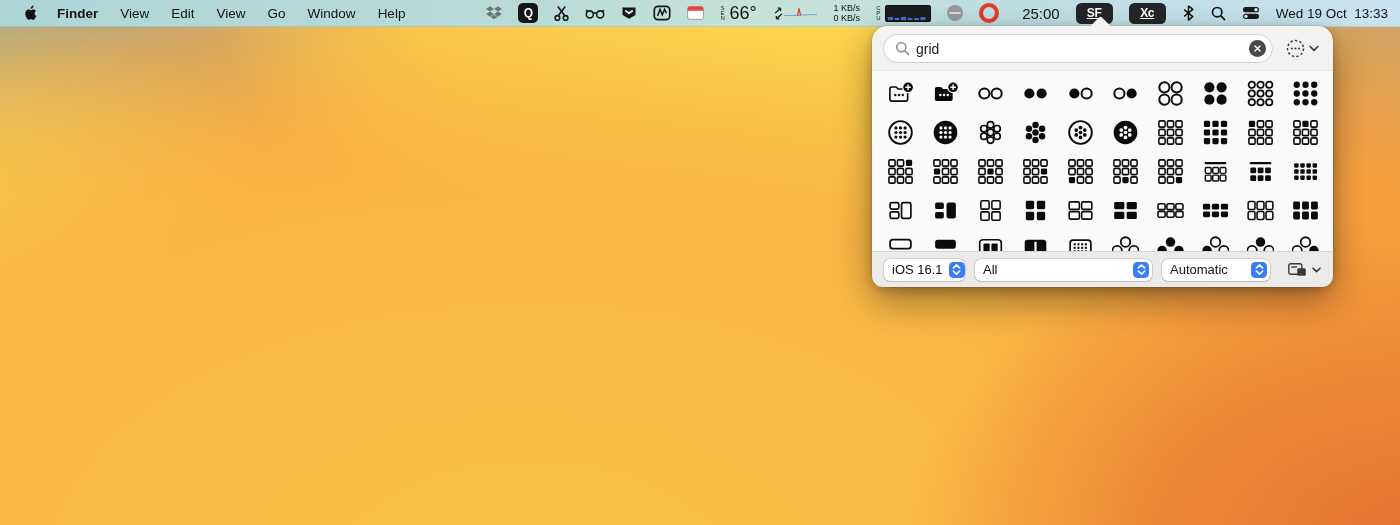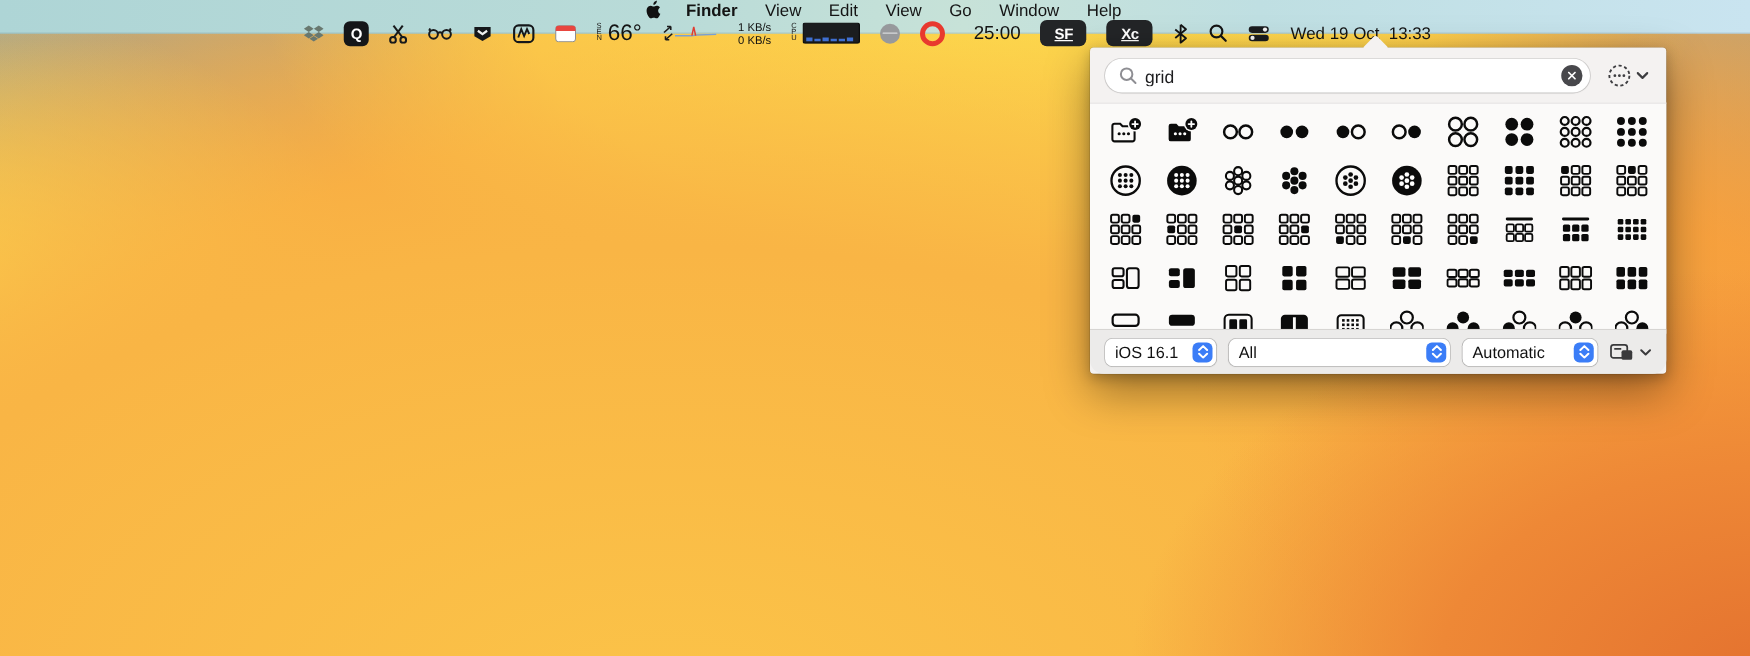--- a/index.html
+++ b/index.html
@@ -9,58 +9,58 @@
       radial-gradient(750px 480px at 101% 103%, #e4722f 0%, #ee8836 35%, rgba(238,140,56,0) 68%),
       radial-gradient(700px 520px at 103% 55%, rgba(246,158,60,.95) 0%, rgba(246,158,60,0) 70%),
       radial-gradient(1500px 820px at 38% 108%, #fbc348 0%, #f9b545 45%, rgba(249,181,69,0) 75%),
       radial-gradient(820px 430px at 56% -2%, #fde24e 0%, #fccf4b 45%, rgba(252,207,75,0) 70%),
       radial-gradient(520px 330px at -3% 40%, #fdd84f 0%, rgba(253,216,79,0) 62%),
       radial-gradient(2400px 1400px at 55% 120%, #f7a441 0%, #f7a441 40%, rgba(247,164,65,0) 72%),
       linear-gradient(180deg,#8fd0ea 0%, #4da6e2 6%, #419bda 55%, #57b0e6 100%);}
   
   .menubar{position:absolute;top:0;left:0;right:0;height:26px;display:flex;justify-content:space-between;align-items:center;
     background:linear-gradient(90deg,#aed5d6 0%,#b9dbd8 38%,#c7e2d8 55%,#bfdfe2 72%,#c9e4f0 100%);
-    border-bottom:1px solid rgba(50,80,90,.14);font-size:13.5px;color:#141414;flex-direction:column;}
+    border-bottom:1px solid rgba(50,80,90,.14);font-size:13.5px;color:#141414;}
   .mb-left{display:flex;align-items:center;padding-left:18px;}
   .mb-apple{display:flex;align-items:center;padding:0 6px;}
   .mb-app{font-weight:700;padding:0 11px 0 14px;}
   .menu-item{padding:0 11px;cursor:default;}
   .mb-right{display:flex;align-items:center;column-gap:16px;padding-right:12px;}
   .mb-right>*{display:flex;align-items:center;}
   .badge{width:37px;height:21px;background:#232527;border-radius:5.5px;color:#fff;font-weight:700;
     font-size:12px;display:flex;align-items:center;justify-content:center;letter-spacing:-.3px;text-decoration:underline;}
   .qbadge{width:20px;height:20px;background:#141619;border-radius:5px;color:#fff;font-weight:700;
     font-size:12px;display:flex;align-items:center;justify-content:center;}
   .vtext{display:inline-block;width:6px;font-size:6px;line-height:5px;word-break:break-all;color:#1a1a1a;margin-right:3px;}
   .wxtemp{font-size:18px;}
   .kbs{display:block !important;font-size:9px;line-height:10px;text-align:right;color:#111;}
   .timerring{width:12px;height:12px;border:4px solid #e8392e;border-radius:50%;margin-right:5px;background:#fff0;}
   .timertxt{font-size:15px;margin-left:18px;}
   .grayball{width:16px;height:16px;border-radius:50%;background:#97999c;position:relative;}
   .grayball::after{content:"";position:absolute;left:2px;right:2px;top:7px;height:1.8px;background:#d7d9da;border-radius:1px;}
   .mb-clock{white-space:pre;font-size:13.5px;}
   
-  .popover{position:absolute;left:872px;top:38px;width:461px;height:261px;border-radius:3px;background:#f4f2f1;
+  .popover{position:absolute;left:872px;top:26px;width:461px;height:261px;border-radius:15px;background:#f4f2f1;
     box-shadow:0 14px 36px rgba(0,0,0,.38),0 3px 10px rgba(0,0,0,.22),0 0 0 .5px rgba(0,0,0,.14);}
   .pop-arrow{position:absolute;top:-7px;left:221px;width:15px;height:15px;background:#f4f2f1;transform:rotate(45deg);border-radius:2.5px;}
   .search-row{position:absolute;top:9px;left:12px;right:10px;height:27px;display:flex;align-items:center;}
   .search-field{width:388px;height:27px;background:#fff;border-radius:13.5px;box-shadow:0 0 0 .7px rgba(0,0,0,.14), 0 .5px 1.5px rgba(0,0,0,.08);
     display:flex;align-items:center;padding:0 6px 0 11px;box-sizing:border-box;}
   .search-field input{border:none;outline:none;background:transparent;font:14px "Liberation Sans",sans-serif;color:#1c1c1e;flex:1;margin-left:6px;padding:0;}
   .clear-btn{width:17px;height:17px;border-radius:50%;background:#48484c;display:flex;align-items:center;justify-content:center;cursor:default;}
   .opt-btn{margin-left:14px;display:flex;align-items:center;gap:4px;color:#3e3e40;}
   .grid-zone{position:absolute;top:44px;left:0;right:0;height:181px;background:#fbfaf9;border-top:1px solid #e6e4e3;
     overflow:hidden;display:grid;grid-template-columns:repeat(10,45px);grid-auto-rows:39px;justify-content:center;padding-top:3px;}
   .cell{display:flex;align-items:center;justify-content:center;}
   .footer{position:absolute;left:0;right:0;bottom:0;height:36px;background:#ecebea;border-top:1px solid #d7d5d3;
     border-radius:0 0 11px 11px;display:flex;align-items:center;padding:0 12px;gap:10px;box-sizing:border-box;}
   .popup{height:22px;background:#fff;border-radius:6px;box-shadow:0 0 0 .6px rgba(0,0,0,.2),0 .5px 1px rgba(0,0,0,.1);
     display:flex;align-items:center;padding:0 3px 0 8px;font-size:13px;color:#111;box-sizing:border-box;}
   .popup .lbl{flex:1;white-space:nowrap;}
-  .w1{width:89px}.w2{width:177px}.w3{width:108px}
+  .w1{width:81px}.w2{width:177px}.w3{width:108px}
   .step{width:16px;height:16px;border-radius:4.5px;background:#3b7df7;display:flex;align-items:center;justify-content:center;margin-left:6px;flex:none;}
   .view-toggle{margin-left:auto;display:flex;align-items:center;gap:5px;color:#3a3a3c;}
 </style>
 </head>
 <body>
 
 <div id="screen">
 
   <div class="menubar">
     <div class="mb-left">

